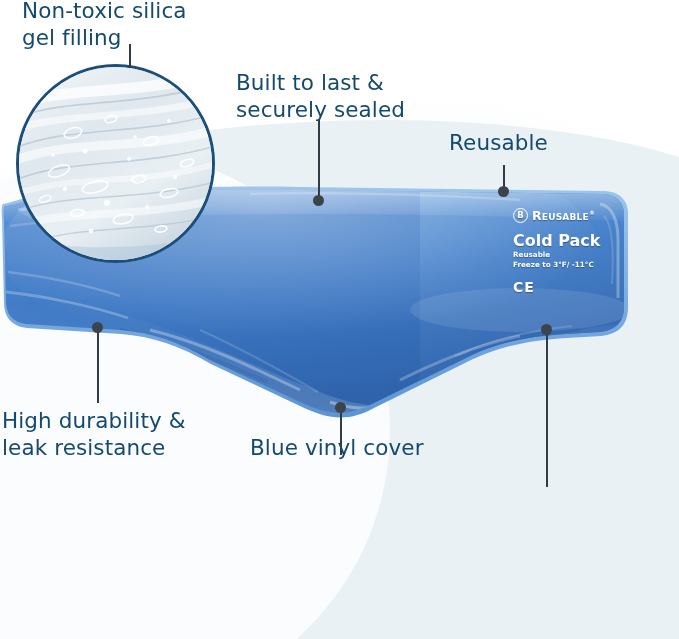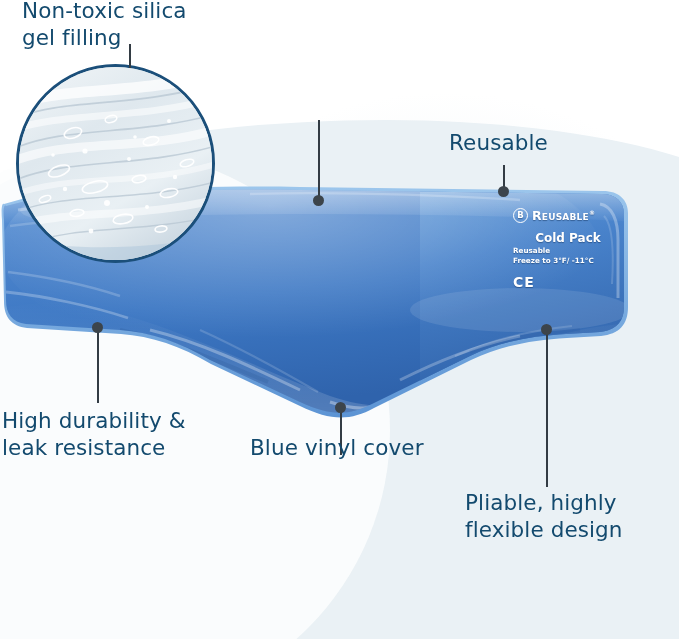--- a/index.html
+++ b/index.html
@@ -75,21 +75,21 @@
   }
   .lb-logo{display:flex;align-items:center;gap:4px;margin-bottom:9px;}
   .lb-mark{
     width:13px;height:13px;border-radius:50%;border:1.6px solid #fff;
     display:flex;align-items:center;justify-content:center;
     font-size:8.5px;font-weight:bold;line-height:1;
   }
   .lb-brand{font-size:12.5px;font-weight:bold;letter-spacing:.2px;
     font-variant:small-caps;position:relative;}
   .lb-reg{font-size:6px;vertical-align:super;}
-  .lb-title{font-size:12px;font-weight:bold;line-height:1.15;text-align:center;}
+  .lb-title{font-size:16px;font-weight:bold;line-height:1.15;}
   .lb-sub{font-size:7.2px;font-weight:bold;line-height:1.35;}
   .lb-ce{margin-top:9px;font-size:14px;font-weight:bold;letter-spacing:1px;}
 </style>
 </head>
 <body>
 
 <div id="stage">
 
   <div class="bg-white"></div>
   <div class="bg-pale"></div>
@@ -268,20 +268,20 @@
   <div class="dot dot-dura"></div>
 
   <div class="leader ld-vinyl"></div>
   <div class="dot dot-vinyl"></div>
 
   <div class="leader ld-pliable"></div>
   <div class="dot dot-pliable"></div>
 
   <div class="callout c-silica">Non-toxic silica
 gel filling</div>
+  <div class="callout c-built">Built to last &amp;
+securely sealed</div>
   <div class="callout c-reuse">Reusable</div>
   <div class="callout c-dura">High durability &amp;
 leak resistance</div>
   <div class="callout c-vinyl">Blue vinyl cover</div>
-  <div class="callout c-pliable">Pliable, highly
-flexible design</div>
 
 </div>
 
 </body></html>

